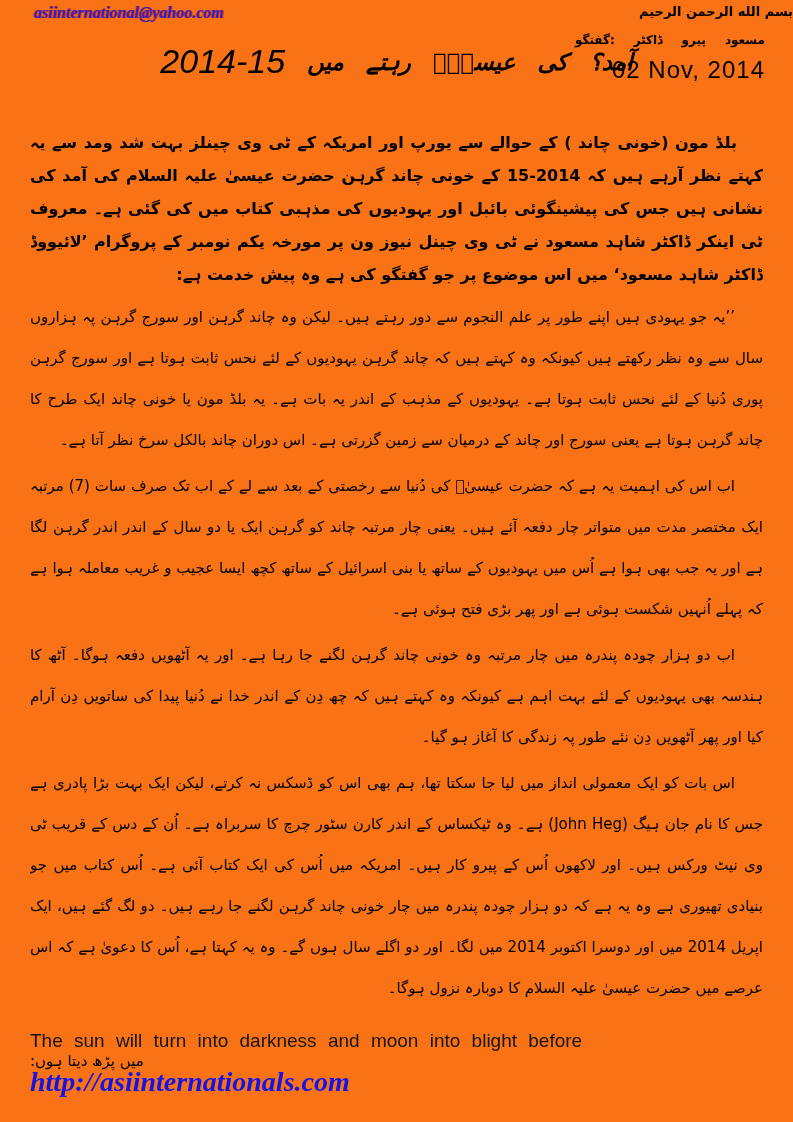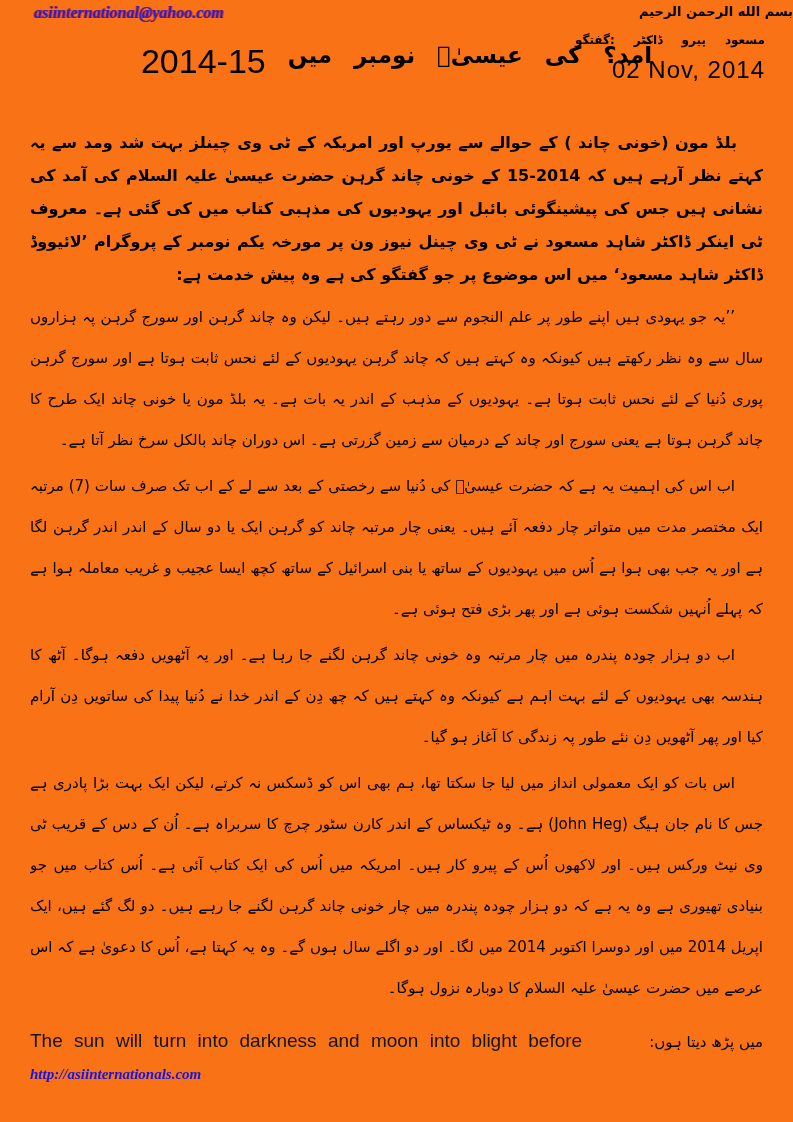--- a/index.html
+++ b/index.html
@@ -24,21 +24,21 @@
     position:absolute; top:33px; right:28px;
     display:flex; gap:19px; align-items:baseline;
     font-size:12px; font-weight:bold;justify-content:center;
   }
   .date {
     position:absolute; top:56px; right:28px;
     font-family:"Liberation Sans", sans-serif; font-size:24px; letter-spacing:1px;
   }
   .title-row {
     position:absolute; top:42px; left:50%; transform:translateX(-50%);
-    display:flex; gap:22px; white-space:nowrap;
+    display:flex; align-items:center; gap:22px; white-space:nowrap;font-style:italic;
   }
   .title-year {
     font-family:"Liberation Sans", sans-serif; font-size:34px; font-weight:normal;
   }
   .title-word { font-size:23px; font-weight:bold; }
   
   .body-col {
     position:absolute; top:126px; left:30px; width:733px; height:902px;
     overflow:hidden;
   }
@@ -48,42 +48,42 @@
   p.naskh {
     font-weight:bold; font-size:16px; line-height:33px;
     text-indent:26px; margin-bottom:6px;
   }
   p.nastaliq {
     font-size:15px; line-height:41px; text-indent:28px; margin-bottom:5px;
   }
   
   .quote-line {
     position:absolute; left:30px; right:30px; top:1030px;
-    display:flex; justify-content:space-between; align-items:baseline;
+    display:flex; justify-content:space-between; align-items:baseline;flex-direction:column;
   }
   .quote-en {
     font-family:"Liberation Sans", sans-serif; font-size:19px; color:#141414;
     word-spacing:6px;
   }
   .quote-ur { font-size:15px; direction:rtl;text-align:center; }
   
   .footer {
     position:absolute; left:30px; right:26px; top:1066px;
     display:flex; justify-content:space-between; align-items:baseline;
   }
   .footer a { text-decoration:none; }
   .footer-emails {
     font-family:"Liberation Serif", serif; font-style:italic; font-weight:bold;
     font-size:15px; color:#1a1aee;
   }
   .footer-emails a { color:#1a1aee; }
   .footer-sep { margin:0 10px; font-weight:bold; color:#1a1aee; }
   .footer-url {
     font-family:"Liberation Serif", serif; font-style:italic; font-weight:bold;
-    font-size:15px; color:#1414e6; text-decoration:underline;
+    font-size:28px; color:#1414e6; text-decoration:underline;
   }
 </style>
 </head>
 <body>
 
 <div class="page">
 
   <a class="email-top" href="#">asiinternational@yahoo.com</a>
 
   <div class="basmala">بسم الله الرحمن الرحيم</div>
@@ -93,21 +93,21 @@
     <span class="byline-word">ڈاکٹر</span>
     <span class="byline-word">پیرو</span>
     <span class="byline-word">مسعود</span>
   </div>
 
   <div class="date">02 Nov, 2014</div>
 
   <div class="title-row">
     <span class="title-year">2014-15</span>
     <span class="title-word">میں</span>
-    <span class="title-word">نومبر</span>
+    <span class="title-word">رہتے</span>
     <span class="title-word">عیسیٰؑ</span>
     <span class="title-word">کی</span>
     <span class="title-word">آمد؟</span>
   </div>
 
   <div class="body-col">
     <p class="naskh">بلڈ مون (خونی چاند ) کے حوالے سے یورپ اور امریکہ کے ٹی وی چینلز بہت شد ومد سے یہ کہتے نظر آرہے ہیں کہ 2014-15 کے خونی چاند گرہن حضرت عیسیٰ علیہ السلام کی آمد کی نشانی ہیں جس کی پیشینگوئی بائبل اور یہودیوں کی مذہبی کتاب میں کی گئی ہے۔ معروف ٹی اینکر ڈاکٹر شاہد مسعود نے ٹی وی چینل نیوز ون پر مورخہ یکم نومبر کے پروگرام ’لائیووڈ ڈاکٹر شاہد مسعود‘ میں اس موضوع پر جو گفتگو کی ہے وہ پیش خدمت ہے:</p>
     <p class="nastaliq">’’یہ جو یہودی ہیں اپنے طور پر علم النجوم سے دور رہتے ہیں۔ لیکن وہ چاند گرہن اور سورج گرہن پہ ہزاروں سال سے وہ نظر رکھتے ہیں کیونکہ وہ کہتے ہیں کہ چاند گرہن یہودیوں کے لئے نحس ثابت ہوتا ہے اور سورج گرہن پوری دُنیا کے لئے نحس ثابت ہوتا ہے۔ یہودیوں کے مذہب کے اندر یہ بات ہے۔ یہ بلڈ مون یا خونی چاند ایک طرح کا چاند گرہن ہوتا ہے یعنی سورج اور چاند کے درمیان سے زمین گزرتی ہے۔ اس دوران چاند بالکل سرخ نظر آتا ہے۔</p>
     <p class="nastaliq">اب اس کی اہمیت یہ ہے کہ حضرت عیسیٰؑ کی دُنیا سے رخصتی کے بعد سے لے کے اب تک صرف سات (7) مرتبہ ایک مختصر مدت میں متواتر چار دفعہ آئے ہیں۔ یعنی چار مرتبہ چاند کو گرہن ایک یا دو سال کے اندر اندر گرہن لگا ہے اور یہ جب بھی ہوا ہے اُس میں یہودیوں کے ساتھ یا بنی اسرائیل کے ساتھ کچھ ایسا عجیب و غریب معاملہ ہوا ہے کہ پہلے اُنہیں شکست ہوئی ہے اور پھر بڑی فتح ہوئی ہے۔</p>
     <p class="nastaliq">اب دو ہزار چودہ پندرہ میں چار مرتبہ وہ خونی چاند گرہن لگنے جا رہا ہے۔ اور یہ آٹھویں دفعہ ہوگا۔ آٹھ کا ہندسہ بھی یہودیوں کے لئے بہت اہم ہے کیونکہ وہ کہتے ہیں کہ چھ دِن کے اندر خدا نے دُنیا پیدا کی ساتویں دِن آرام کیا اور پھر آٹھویں دِن نئے طور پہ زندگی کا آغاز ہو گیا۔</p>

